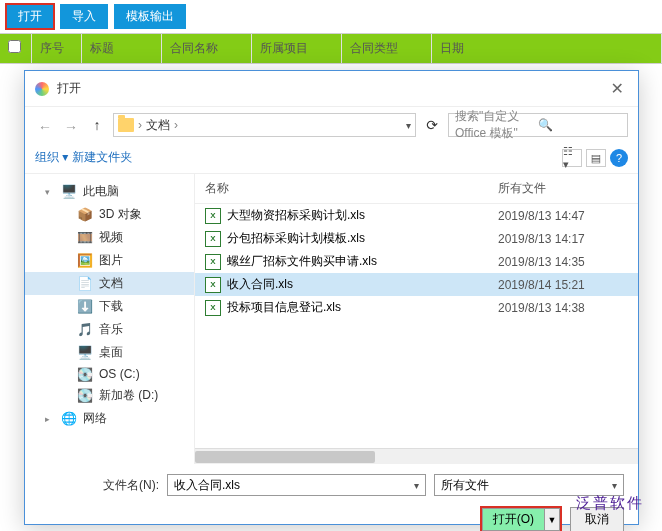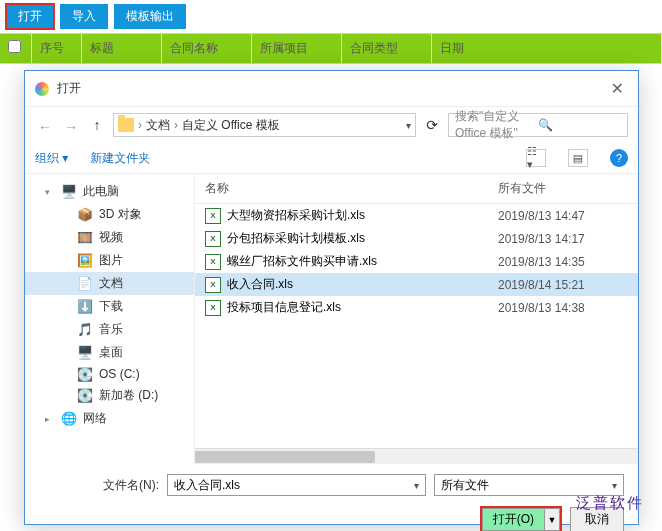--- a/index.html
+++ b/index.html
@@ -17,21 +17,21 @@
 .close{font-size:16px;color:#666;cursor:pointer;padding:0 4px}
 .navbar{display:flex;align-items:center;gap:6px;padding:6px 10px}
 .navbtn{width:20px;height:20px;display:flex;align-items:center;justify-content:center;color:#999;cursor:pointer;font-size:14px}
 .navbtn.active{color:#333}
 .crumb{flex:1;display:flex;align-items:center;border:1px solid #ccc;height:24px;padding:0 4px;gap:4px;font-size:12px;color:#333}
 .folder-ico{width:16px;height:14px;background:#ffd36b;border-radius:1px;position:relative}
 .folder-ico:before{content:"";position:absolute;top:-3px;left:0;width:7px;height:3px;background:#ffd36b;border-radius:1px 1px 0 0}
 .crumb .sep{color:#888}
 .searchbox{width:180px;border:1px solid #ccc;height:24px;display:flex;align-items:center;padding:0 6px;color:#888;font-size:12px}
 .searchbox span{flex:1}
-.toolbar2{display:flex;align-items:center;padding:6px 10px;border-bottom:1px solid #eee;gap:22px}
+.toolbar2{display:flex;padding:6px 10px;border-bottom:1px solid #eee;gap:4px}
 .lnk{color:#1e6fbf;cursor:pointer;font-size:12px}
 .toolbar2 .spacer{flex:1}
 .vbtn{width:20px;height:18px;border:1px solid #ccc;display:flex;align-items:center;justify-content:center;color:#555;cursor:pointer;font-size:11px}
 .help{width:18px;height:18px;border-radius:50%;background:#1e88e5;color:#fff;display:flex;align-items:center;justify-content:center;font-size:11px;cursor:pointer}
 .body{display:flex;height:290px}
 .tree{width:170px;border-right:1px solid #eee;overflow:auto;padding:6px 0}
 .tnode{display:flex;align-items:center;gap:6px;padding:3px 8px 3px 20px;cursor:pointer;font-size:12px;color:#333}
 .tnode.lvl2{padding-left:36px}
 .tnode.sel{background:#d6e8f6}
 .tnode .exp{width:10px;color:#888;font-size:9px}
@@ -89,21 +89,20 @@
 
   <div class="navbar">
     <div class="navbtn">←</div>
     <div class="navbtn">→</div>
     <div class="navbtn active">↑</div>
     <div class="crumb">
       <div class="folder-ico"></div>
       <span class="sep">›</span>
       <span>文档</span>
       <span class="sep">›</span>
-      <span>自定义 Office 模板</span>
       <span style="flex:1"></span>
       <span class="caret">▾</span>
     </div>
     <div class="navbtn active">⟳</div>
     <div class="searchbox">
       <span>搜索"自定义 Office 模板"</span>
       <span>🔍</span>
     </div>
   </div>
 

